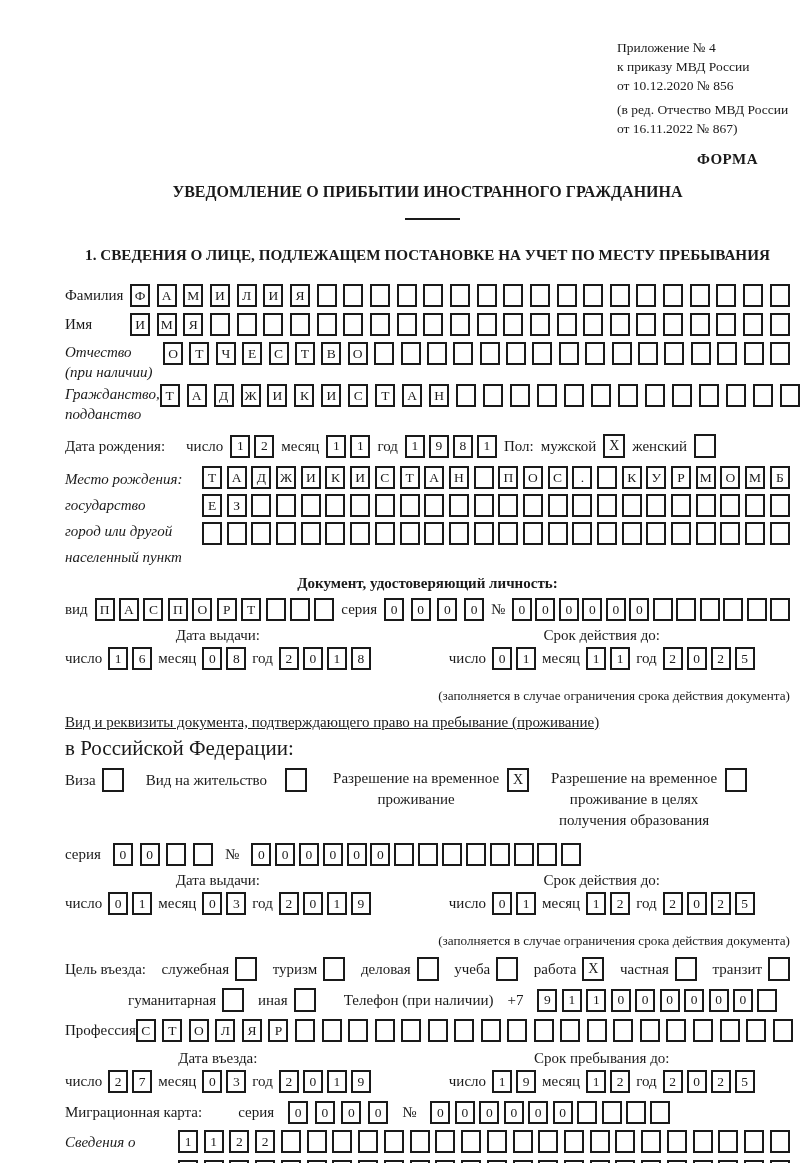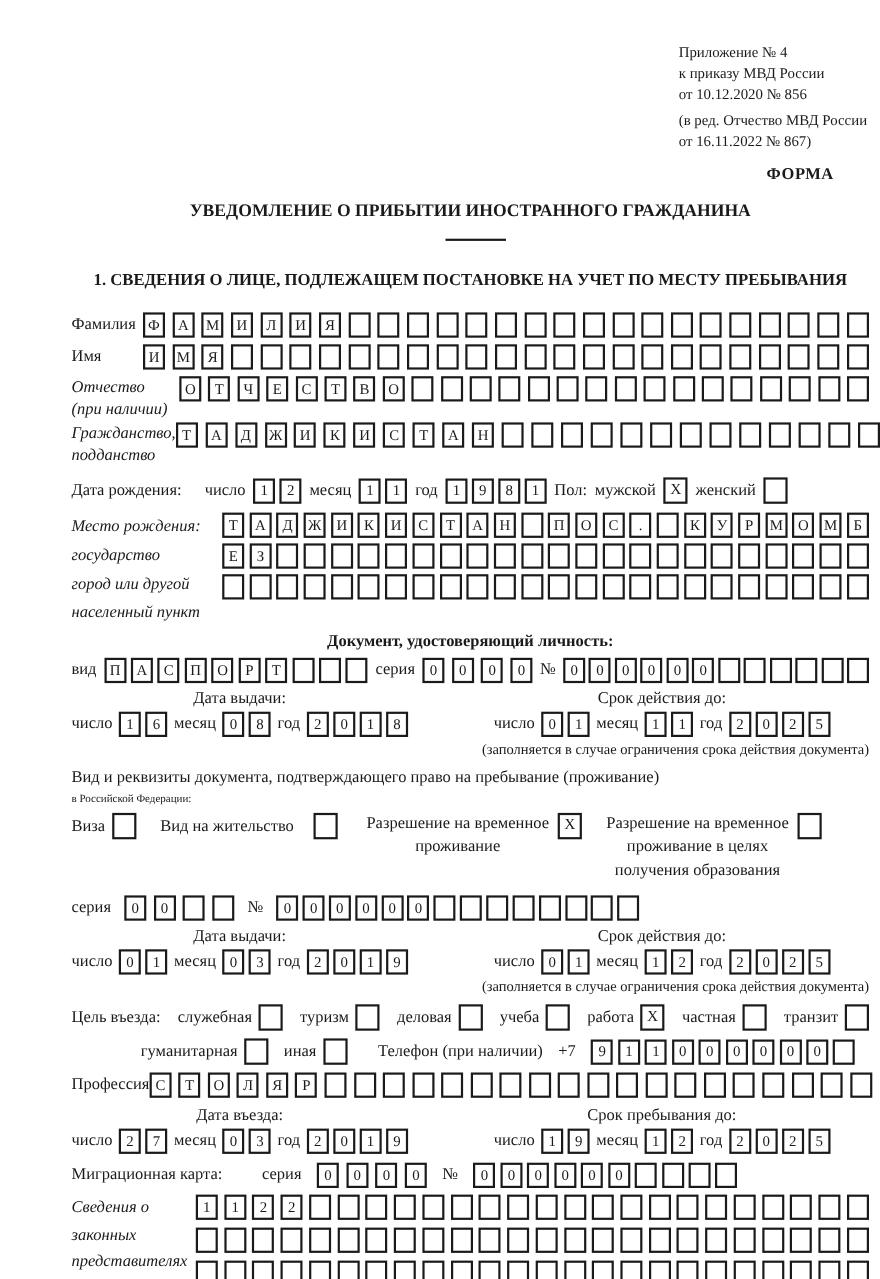--- a/index.html
+++ b/index.html
@@ -29,23 +29,23 @@
   .cb{flex:0 0 22px;width:22px;height:24px;border:2px solid var(--ink);box-sizing:border-box;
       display:inline-flex;align-items:center;justify-content:center;font-size:14px;}
   .opt{display:inline-flex;align-items:center;gap:6px;white-space:nowrap;}
   .optblock{display:inline-flex;align-items:flex-start;gap:8px;}
   .optblock .txt{text-align:center;line-height:21px;}
   
   .dates-row{display:flex;align-items:flex-start;}
   .dgroup{flex:0 0 auto;}
   .dheading{text-align:center;font-size:15px;margin-bottom:3px;}
   .drow{display:flex;align-items:center;gap:6px;}
-  .note-r{margin-top:3px;text-align:right;font-size:13.2px;}
-  .intro{margin-top:10px;font-size:15px;}
-  .intro2{margin-top:5px;font-size:10px;}
+  .note-r{margin-top:18px;text-align:right;font-size:13.2px;}
+  .intro{margin-top:10px;font-size:15px;text-decoration:underline;}
+  .intro2{margin-top:5px;font-size:21px;}
   
   .mt2{margin-top:2px}.mt5{margin-top:5px}.mt6{margin-top:6px}.mt7{margin-top:7px}
   .mt8{margin-top:8px}.mt10{margin-top:10px}.mt12{margin-top:12px}
   .mt20{margin-top:20px}
   .lw65{flex:0 0 65px}
 </style>
 </head>
 <body>
 
 <div class="page">

